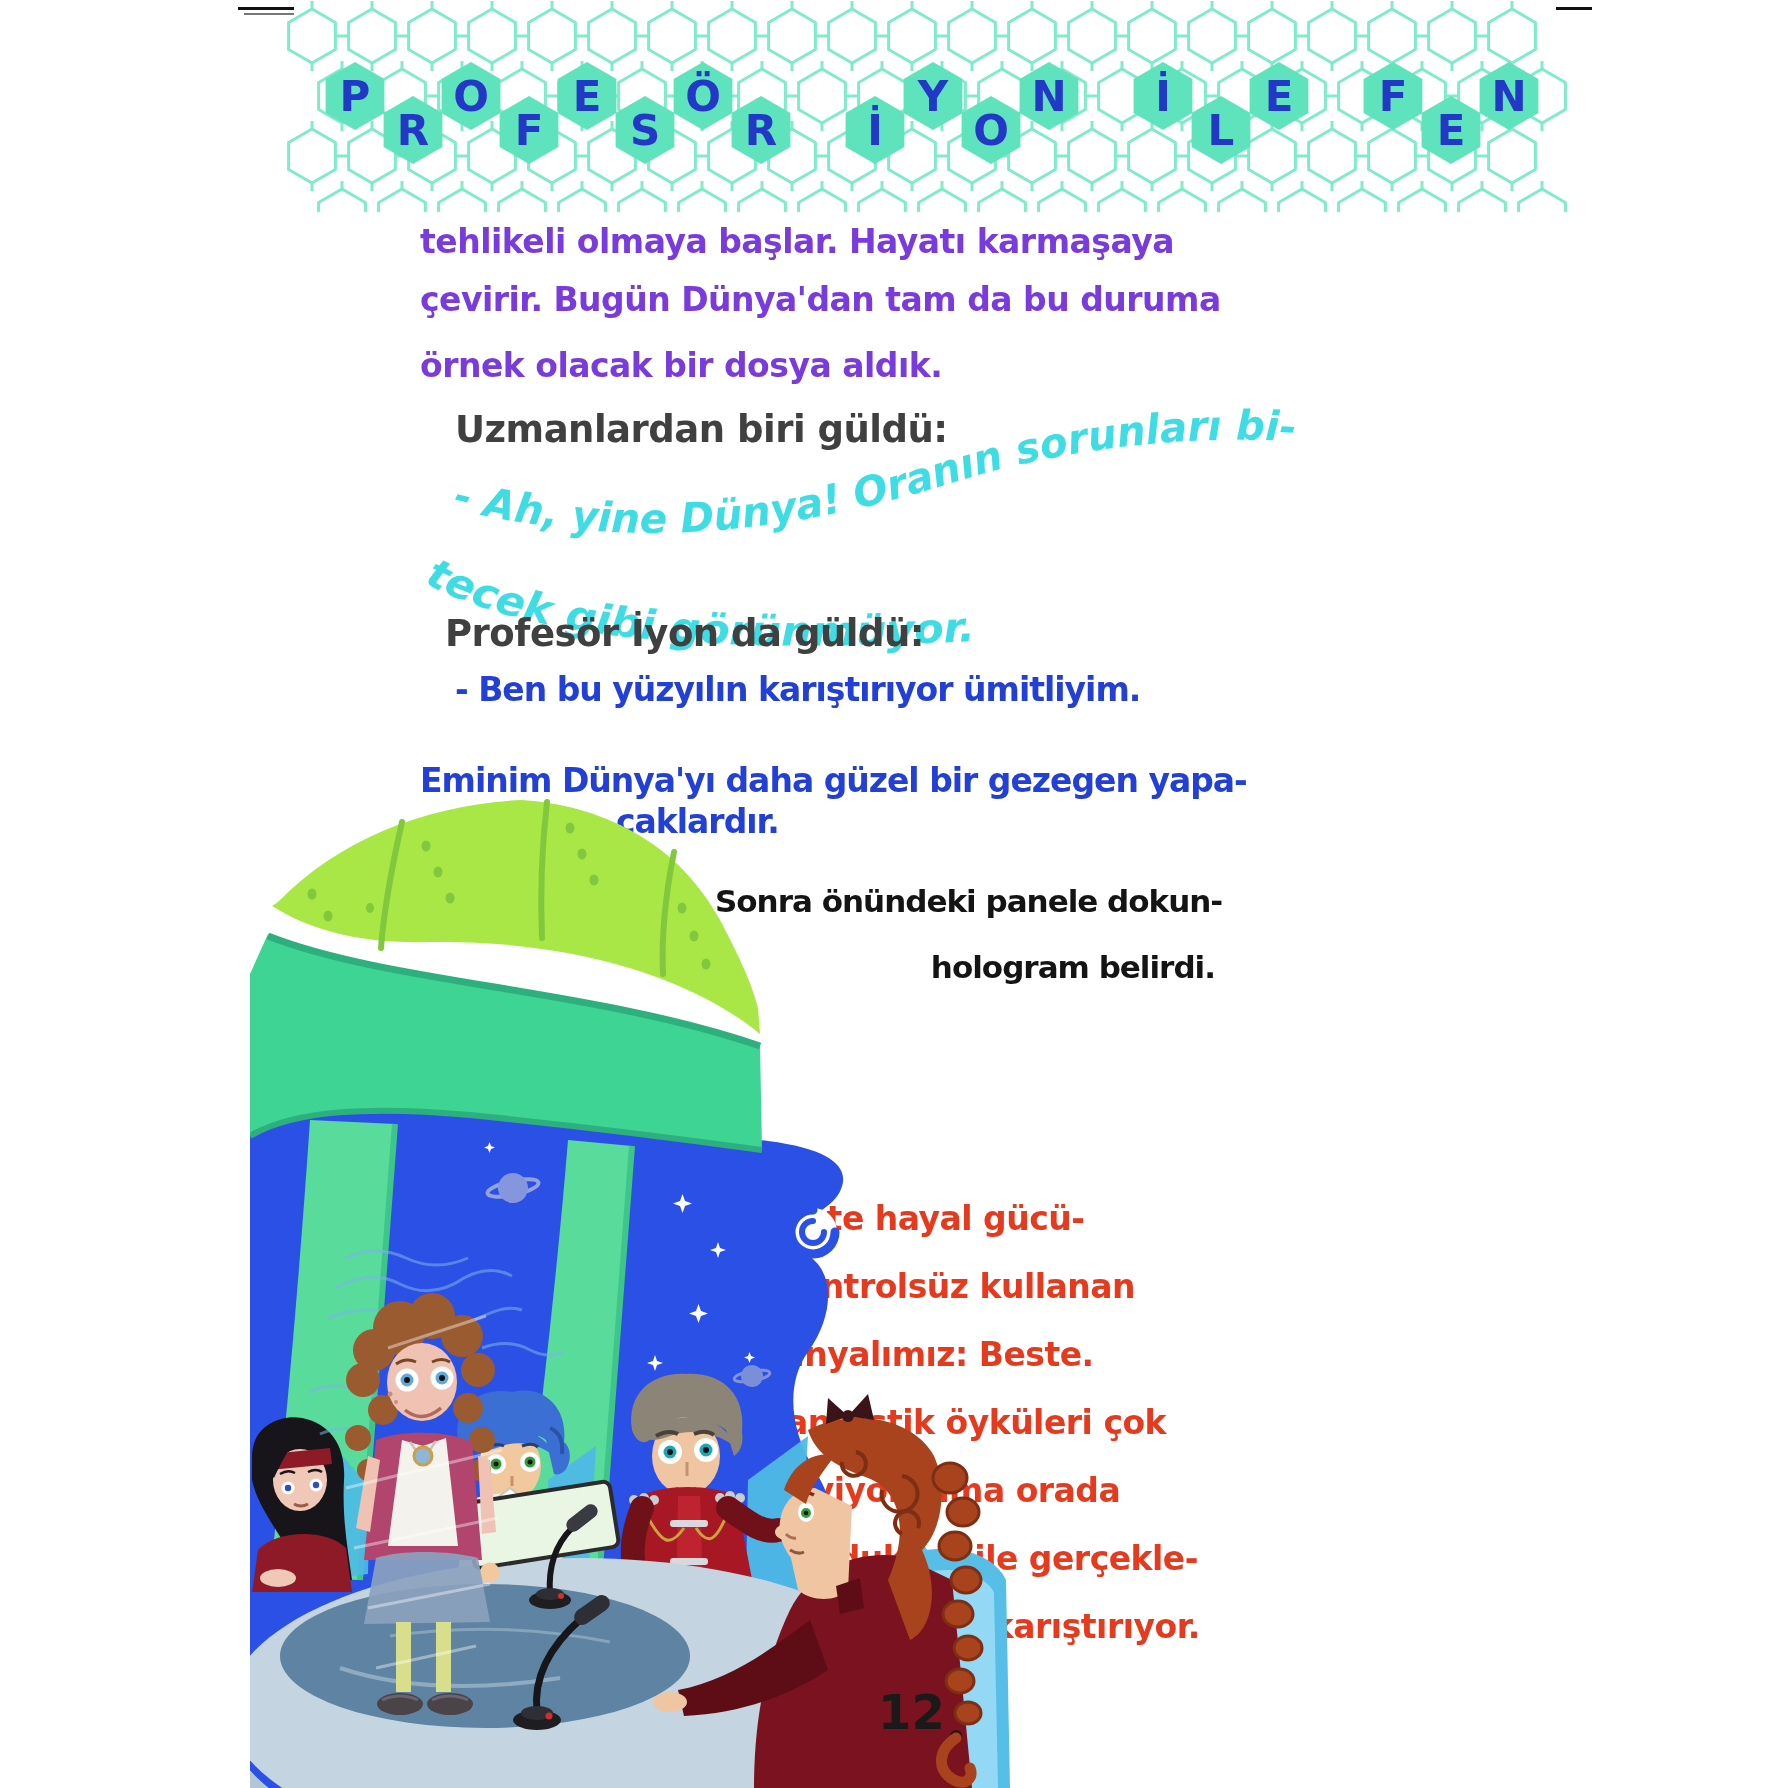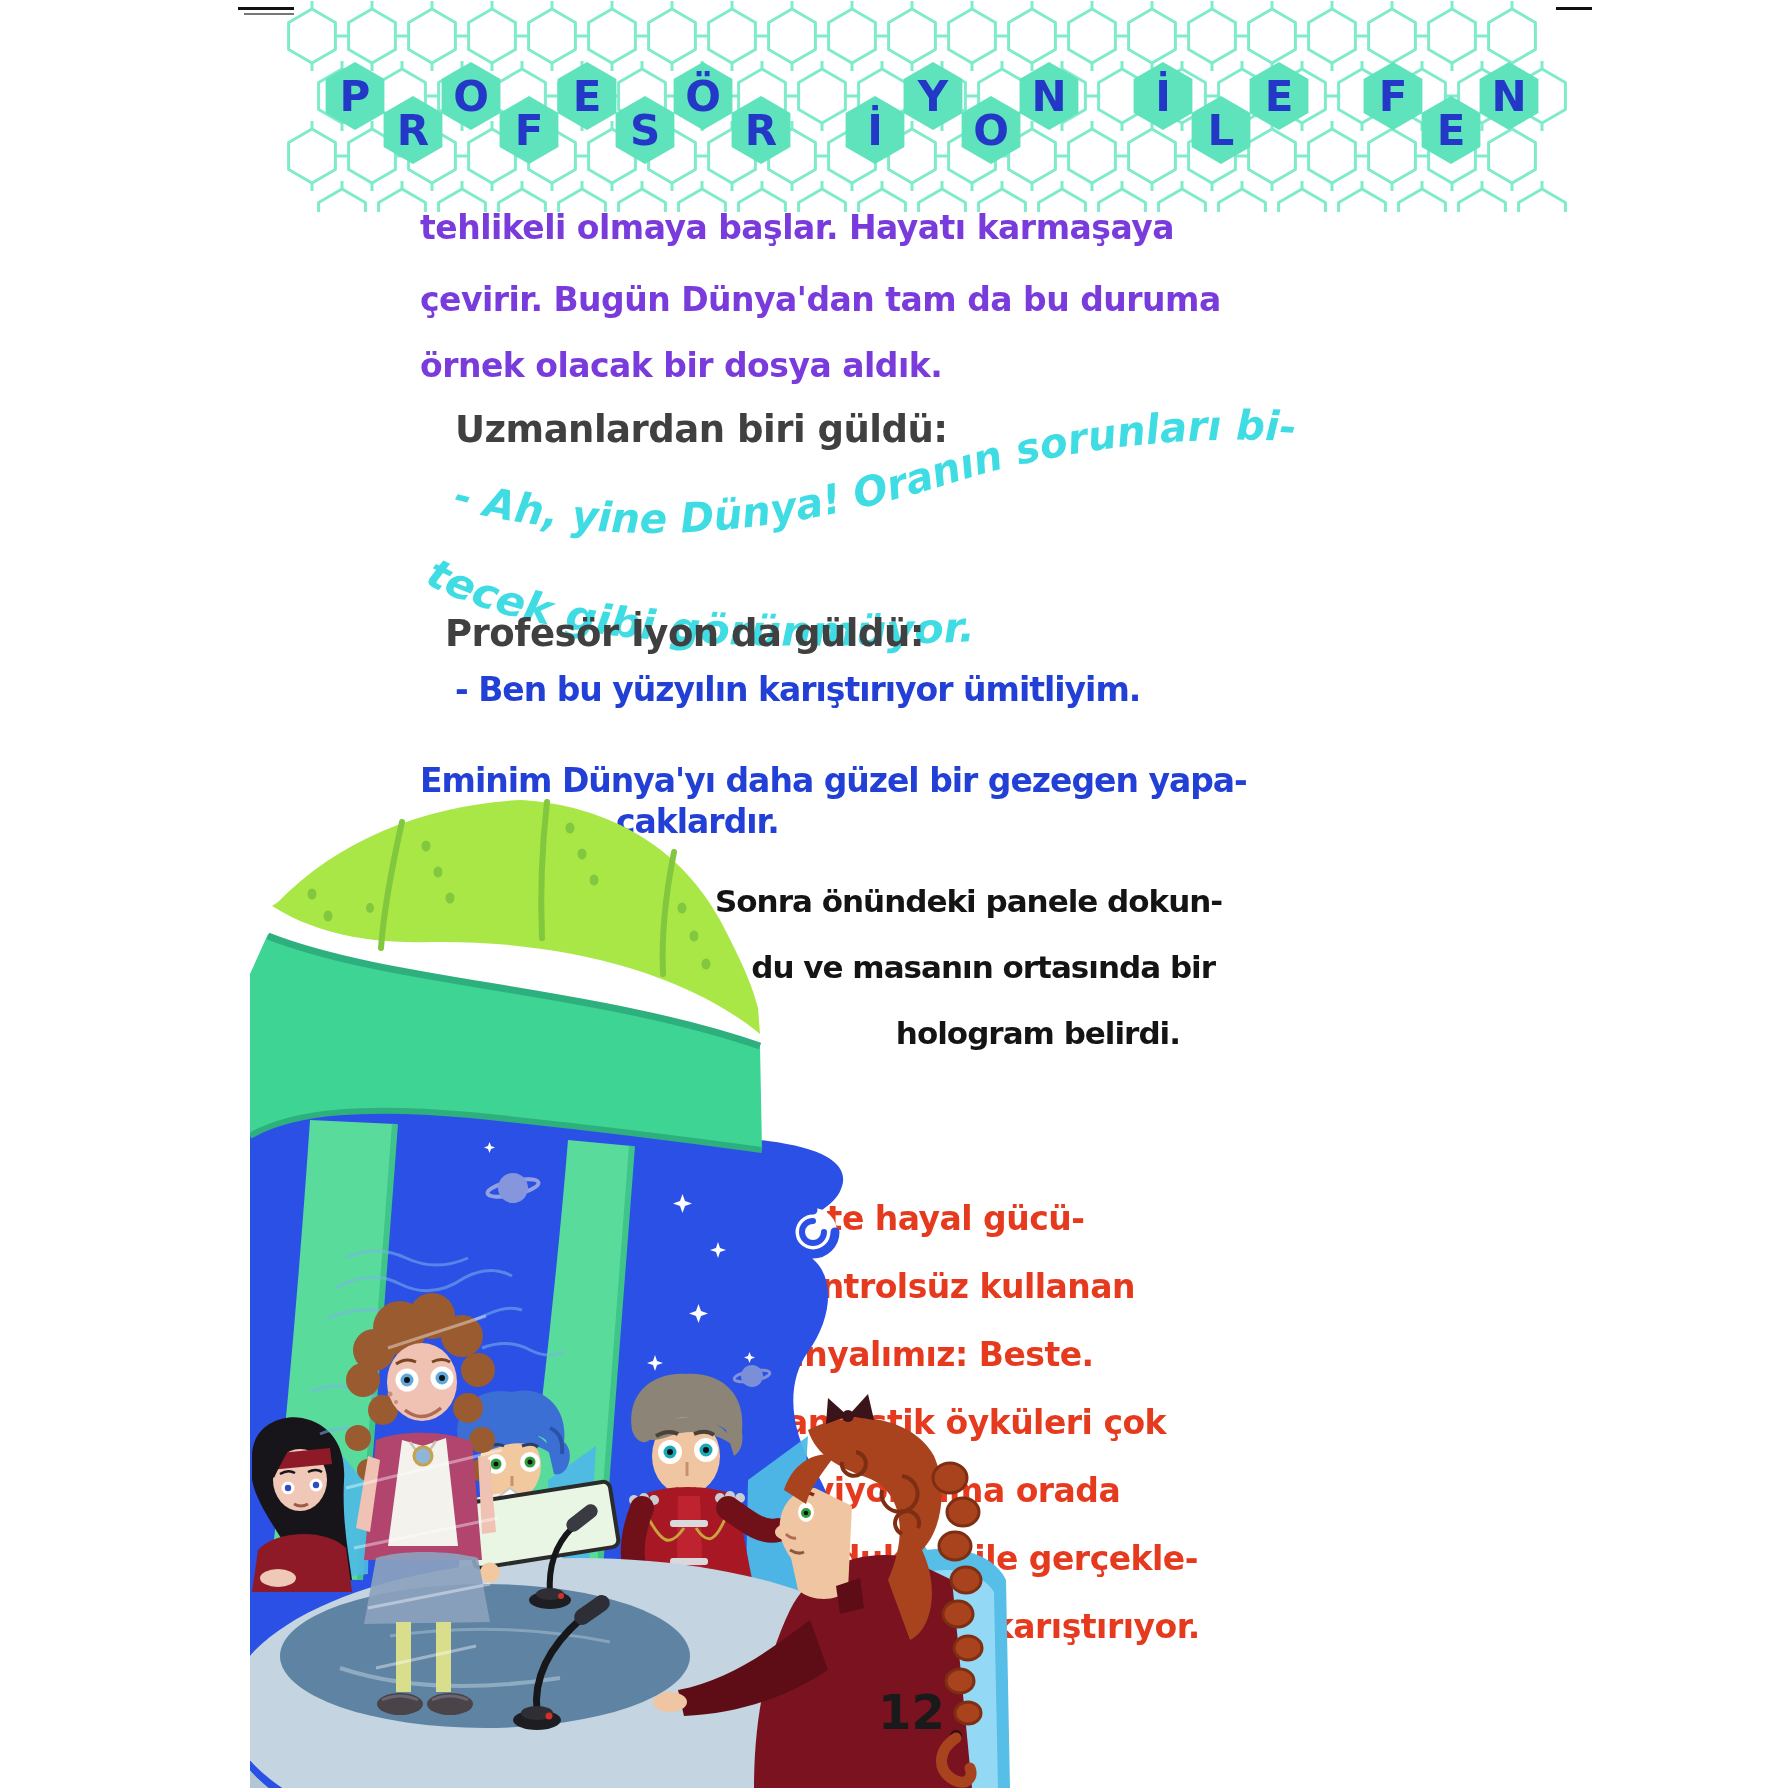--- a/index.html
+++ b/index.html
@@ -406,21 +406,21 @@
       <polygon points="1308.4,113.0 1279.0,130.0 1249.6,113.0 1249.6,79.0 1279.0,62.0 1308.4,79.0" fill="#5fe3bc"></polygon>
       <text x="1279" y="111" text-anchor="middle" font-family="DejaVu Sans, sans-serif" font-size="42" font-weight="bold" fill="#2438c8">E</text>
       <polygon points="1422.4,113.0 1393.0,130.0 1363.6,113.0 1363.6,79.0 1393.0,62.0 1422.4,79.0" fill="#5fe3bc"></polygon>
       <text x="1393" y="111" text-anchor="middle" font-family="DejaVu Sans, sans-serif" font-size="42" font-weight="bold" fill="#2438c8">F</text>
       <polygon points="1480.4,147.0 1451.0,164.0 1421.6,147.0 1421.6,113.0 1451.0,96.0 1480.4,113.0" fill="#5fe3bc"></polygon>
       <text x="1451" y="145" text-anchor="middle" font-family="DejaVu Sans, sans-serif" font-size="42" font-weight="bold" fill="#2438c8">E</text>
       <polygon points="1538.4,113.0 1509.0,130.0 1479.6,113.0 1479.6,79.0 1509.0,62.0 1538.4,79.0" fill="#5fe3bc"></polygon>
       <text x="1509" y="111" text-anchor="middle" font-family="DejaVu Sans, sans-serif" font-size="42" font-weight="bold" fill="#2438c8">N</text>
     </svg>
 
-  <div class="tline purple" style="left:420px;top:208px;">tehlikeli olmaya başlar. Hayatı karmaşaya</div>
+  <div class="tline purple" style="left:420px;top:222px;">tehlikeli olmaya başlar. Hayatı karmaşaya</div>
   <div class="tline purple" style="left:420px;top:280px;">çevirir. Bugün Dünya'dan tam da bu duruma</div>
   <div class="tline purple" style="left:420px;top:346px;">örnek olacak bir dosya aldık.</div>
 
   <div class="tline blackt" style="left:455px;top:408px;">Uzmanlardan biri güldü:</div>
 
   <svg id="cyansvg" viewBox="0 0 1788 1788">
     <defs>
       <path id="cpath1" d="M452,508 C610,548 770,540 955,482 C1090,440 1240,432 1332,446" fill="none"></path>
       <path id="cpath2" d="M424,583 C540,642 720,660 1090,634" fill="none"></path>
     </defs>
@@ -429,21 +429,20 @@
   </svg>
 
   <div class="tline blackt" style="left:445px;top:612px;">Profesör İyon da güldü:</div>
 
   <div class="tline bluet" style="left:455px;top:670px;">- Ben bu yüzyılın karıştırıyor ümitliyim.</div>
   <div class="tline bluet" style="left:420px;top:736px;margin-top:25px;">Eminim Dünya'yı daha güzel bir gezegen yapa-</div>
   <div class="tline bluet" style="left:616px;top:802px;">caklardır.</div>
 
   <div id="p-black3">
     <div class="l">Sonra önündeki panele dokun-</div>
-    <div class="l">du ve masanın ortasında bir</div>
     <div class="l">hologram belirdi.</div>
   </div>
 
   <div id="p-red">
     <div class="l">- İşte hayal gücü-</div>
     <div class="l">nü kontrolsüz kullanan</div>
     <div class="l">Dünyalımız: Beste.</div>
     <div class="l">Fantastik öyküleri çok</div>
     <div class="l">seviyor; ama orada</div>
     <div class="l">okudukları ile gerçekle-</div>

